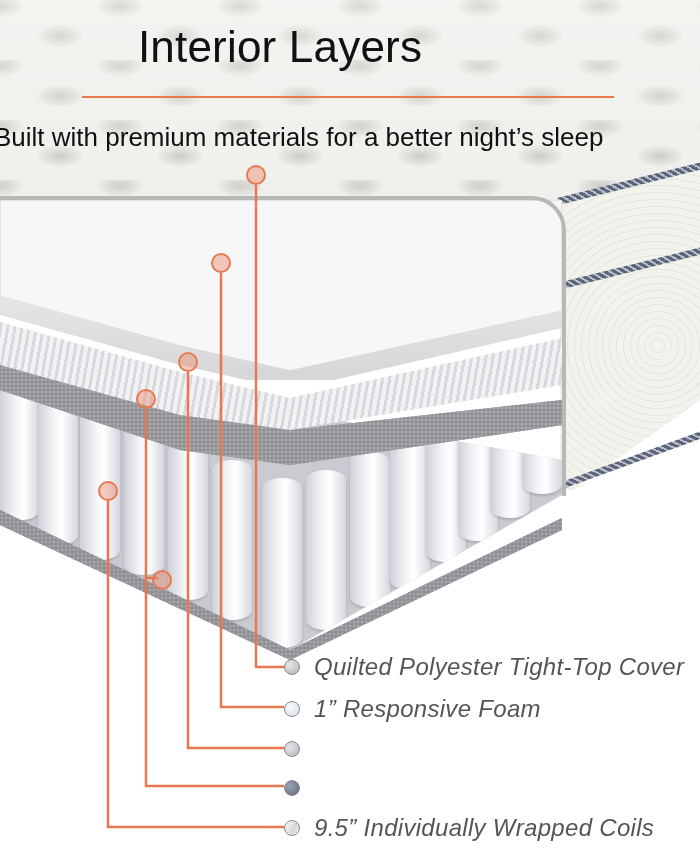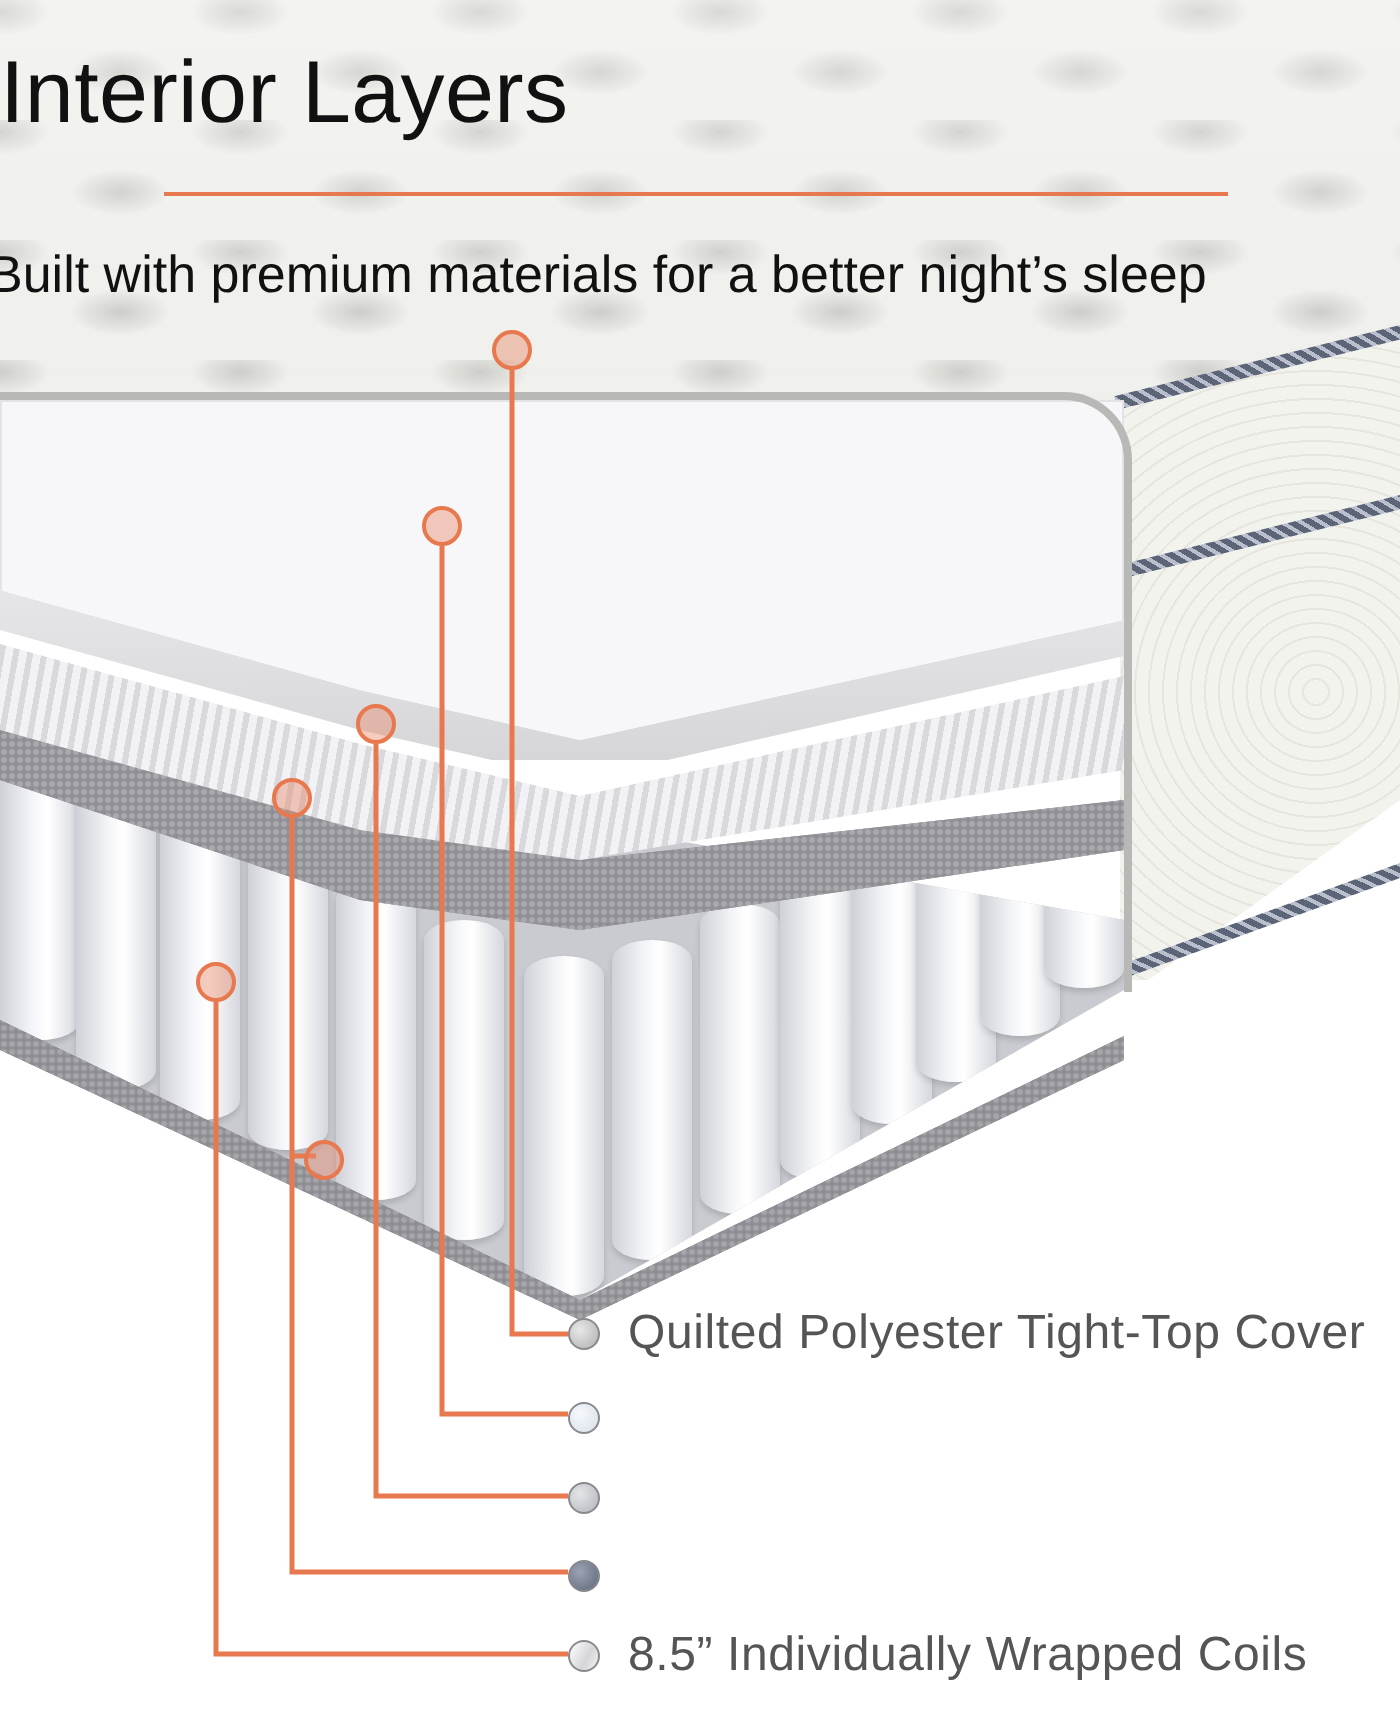--- a/index.html
+++ b/index.html
@@ -16,21 +16,21 @@
         radial-gradient(ellipse 34px 16px at 50% 60%, rgba(160,160,155,0.45) 0%, rgba(200,200,195,0.25) 55%, rgba(255,255,255,0) 72%),
         radial-gradient(ellipse 34px 16px at 0% 10%, rgba(160,160,155,0.45) 0%, rgba(200,200,195,0.25) 55%, rgba(255,255,255,0) 72%),
         radial-gradient(ellipse 34px 16px at 100% 10%, rgba(160,160,155,0.45) 0%, rgba(200,200,195,0.25) 55%, rgba(255,255,255,0) 72%);
       background-size: 120px 60px;
     }
     .quilt-fade {
       position: absolute; left: 0; top: 0; width: 700px; height: 260px;
       background: linear-gradient(180deg, rgba(255,255,255,0.25) 0%, rgba(255,255,255,0.05) 60%, rgba(255,255,255,0) 100%);
     }
     .title {
-      position: absolute; left: 0; width: 560px; top: 22px; text-align: left;
+      position: absolute; left: 0; width: 560px; top: 22px; text-align: center;
       font-size: 44px; color: #111; letter-spacing: 0.2px;
     }
     .rule {
       position: absolute; left: 82px; width: 532px; top: 96px; height: 2px;
       background: #e8784d;
     }
     .subtitle {
       position: absolute; left: -6px; width: 720px; top: 122px;
       font-size: 26px; color: #111; white-space: nowrap;
     }
@@ -95,21 +95,21 @@
     
     svg.callouts { position: absolute; left: 0; top: 0; width: 700px; height: 855px; }
     .legend-item {
       position: absolute; left: 284px; height: 30px; display: flex; align-items: center;
       white-space: nowrap;
     }
     .legend-dot {
       width: 16px; height: 16px; border-radius: 50%; border: 1px solid #8a8a8e;
       box-sizing: border-box; margin-right: 14px; flex: none;
     }
-    .legend-label { font-size: 24px; color: #555; letter-spacing: 0.3px; }
+    .legend-label { font-size: 24px; color: #555; letter-spacing: 0.3px; font-style: italic; }
   </style>
 </head>
 <body>
 
 <div class="quilt"></div>
 <div class="quilt-fade"></div>
 
 <div class="side-panel"></div>
 <div class="piping" style="left:558px;top:198px;width:150px;transform:rotate(-14deg);"></div>
 <div class="piping" style="left:562px;top:282px;width:150px;transform:rotate(-14deg);"></div>
@@ -160,23 +160,24 @@
     <circle cx="162" cy="580" r="9"></circle>
   </g>
 </svg>
 
 <div class="legend-item" style="top:652px;">
   <span class="legend-dot" style="background:radial-gradient(circle at 35% 35%,#e8e8e8,#b0b0b0);"></span>
   <span class="legend-label">Quilted Polyester Tight-Top Cover</span>
 </div>
 <div class="legend-item" style="top:694px;">
   <span class="legend-dot" style="background:radial-gradient(circle at 35% 35%,#f6f8fc,#d8dfe9);"></span>
+  <span class="legend-label">1” Responsive Foam</span>
 </div>
 <div class="legend-item" style="top:734px;">
   <span class="legend-dot" style="background:radial-gradient(circle at 35% 35%,#e4e5e8,#b4b6bc);"></span>
 </div>
 <div class="legend-item" style="top:773px;">
   <span class="legend-dot" style="background:radial-gradient(circle at 35% 35%,#9aa3b3,#5f6878);"></span>
 </div>
 <div class="legend-item" style="top:813px;">
   <span class="legend-dot" style="background:linear-gradient(120deg,#ffffff,#d5d5d8 60%,#f4f4f6);"></span>
-  <span class="legend-label">8.5” Individually Wrapped Coils</span>
+  <span class="legend-label">9.5” Individually Wrapped Coils</span>
 </div>
 
 </body></html>

